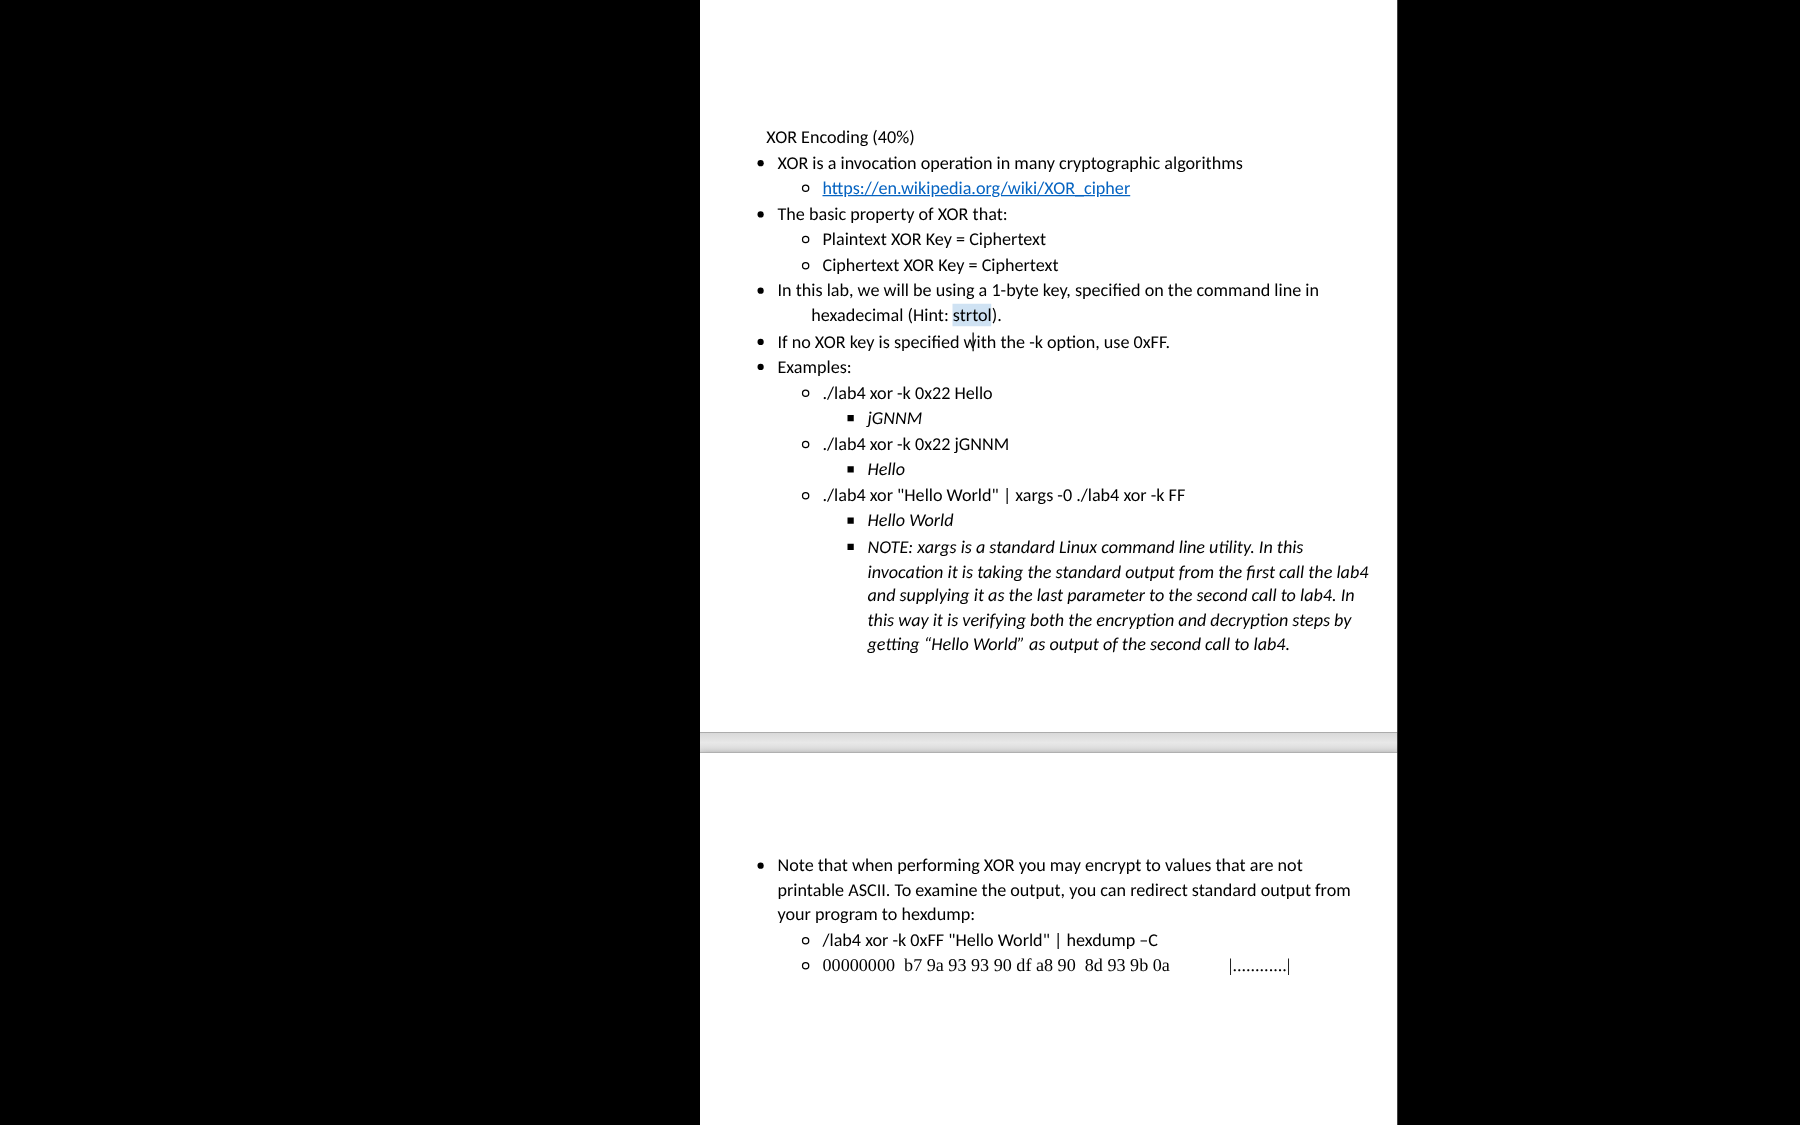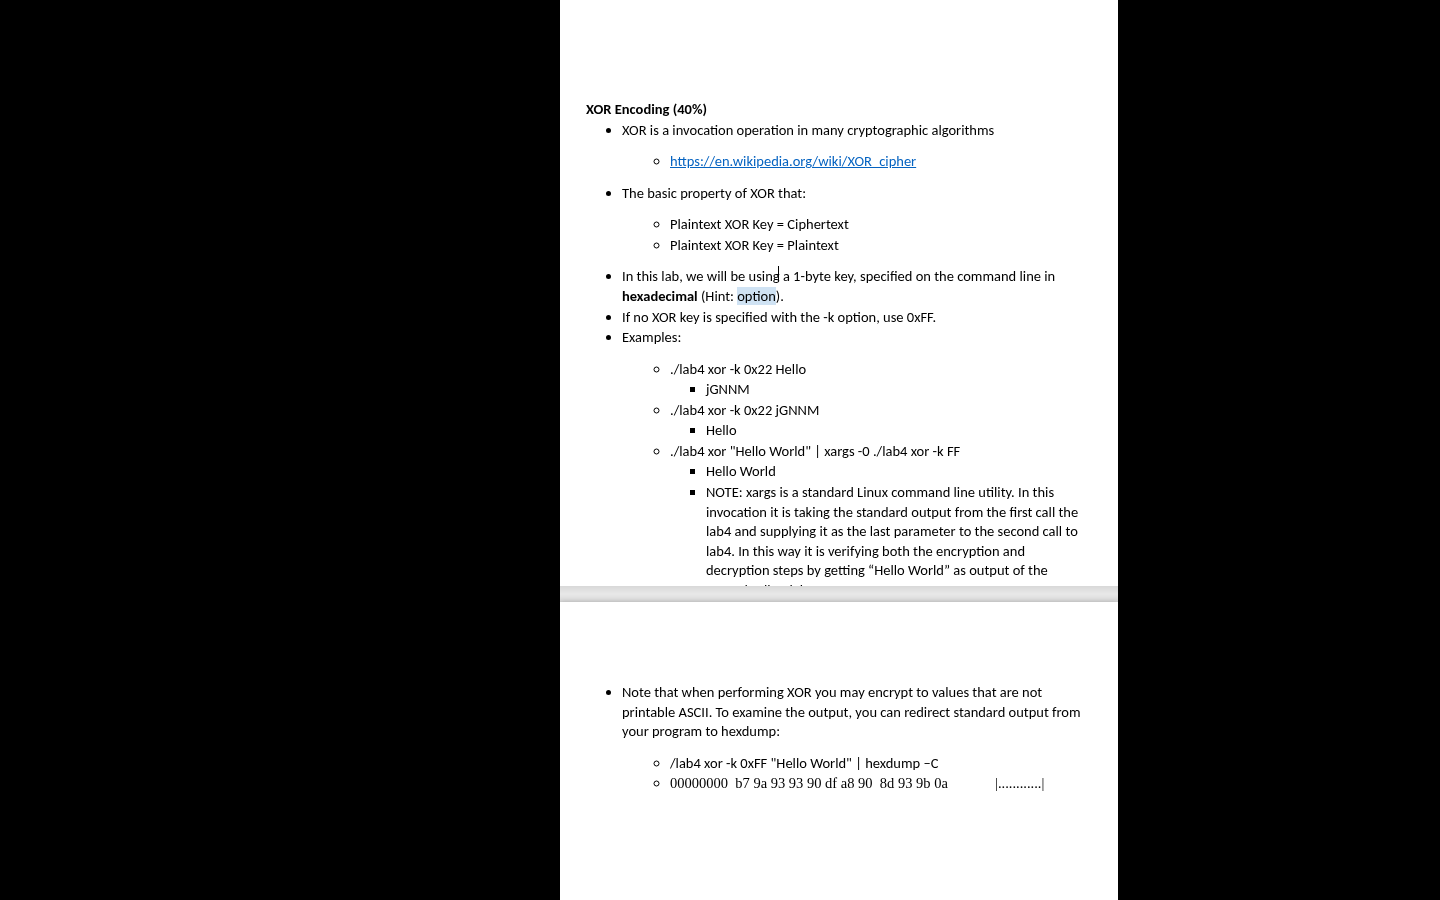--- a/index.html
+++ b/index.html
@@ -43,26 +43,26 @@
     width: 558px;
     height: 16px;
     background: linear-gradient(#d8d8d8,#e8e8e8,#d8d8d8);
   }
   .page.page2 {
     top: 602px;
     height: 300px;
     padding: 80px 20px 12px 26px;
     box-sizing: border-box;
   }
-  .bold { font-weight: 700; }
+  .bold { font-weight: 400; margin-left: 27px; }
   a.wikilink { color: #0563c1; text-decoration: underline; }
   .hl { background: #cfe2f3; }
   ul.disc  { list-style-type: disc;  margin: 0; padding-left: 36px; }
-  ul.circ  { list-style-type: circle; margin: 12px; padding-left: 36px; }
-  ul.sq    { list-style-type: square; margin: 0; padding-left: 36px; }
+  ul.circ  { list-style-type: circle; margin: 0; padding-left: 36px; }
+  ul.sq    { list-style-type: square; margin: 0; padding-left: 36px; font-style: italic; }
   li { margin: 1px 0; }
   .caret {
     position: absolute;
     width: 1px;
     height: 15px;
     background: #000;
   }
 </style>
 </head>
 <body>
@@ -79,26 +79,26 @@
           <li>
             <a class="wikilink">https://en.wikipedia.org/wiki/XOR_cipher</a>
           </li>
         </ul>
       </li>
 
       <li>
         <span>The basic property of XOR that:</span>
         <ul class="circ">
           <li><span>Plaintext XOR Key = Ciphertext</span></li>
-          <li><span>Plaintext XOR Key = Plaintext</span></li>
+          <li><span>Ciphertext XOR Key = Ciphertext</span></li>
         </ul>
       </li>
 
       <li>
-        <span>In this lab, we will be using a 1-byte key, specified on the command line in </span><span class="bold">hexadecimal</span><span> (Hint: </span><span class="hl">option</span><span>).</span>
+        <span>In this lab, we will be using a 1-byte key, specified on the command line in </span><span class="bold">hexadecimal</span><span> (Hint: </span><span class="hl">strtol</span><span>).</span>
       </li>
 
       <li><span>If no XOR key is specified with the -k option, use 0xFF.</span></li>
 
       <li>
         <span>Examples:</span>
         <ul class="circ">
           <li>
             <span>./lab4 xor -k 0x22 Hello</span>
             <ul class="sq">

